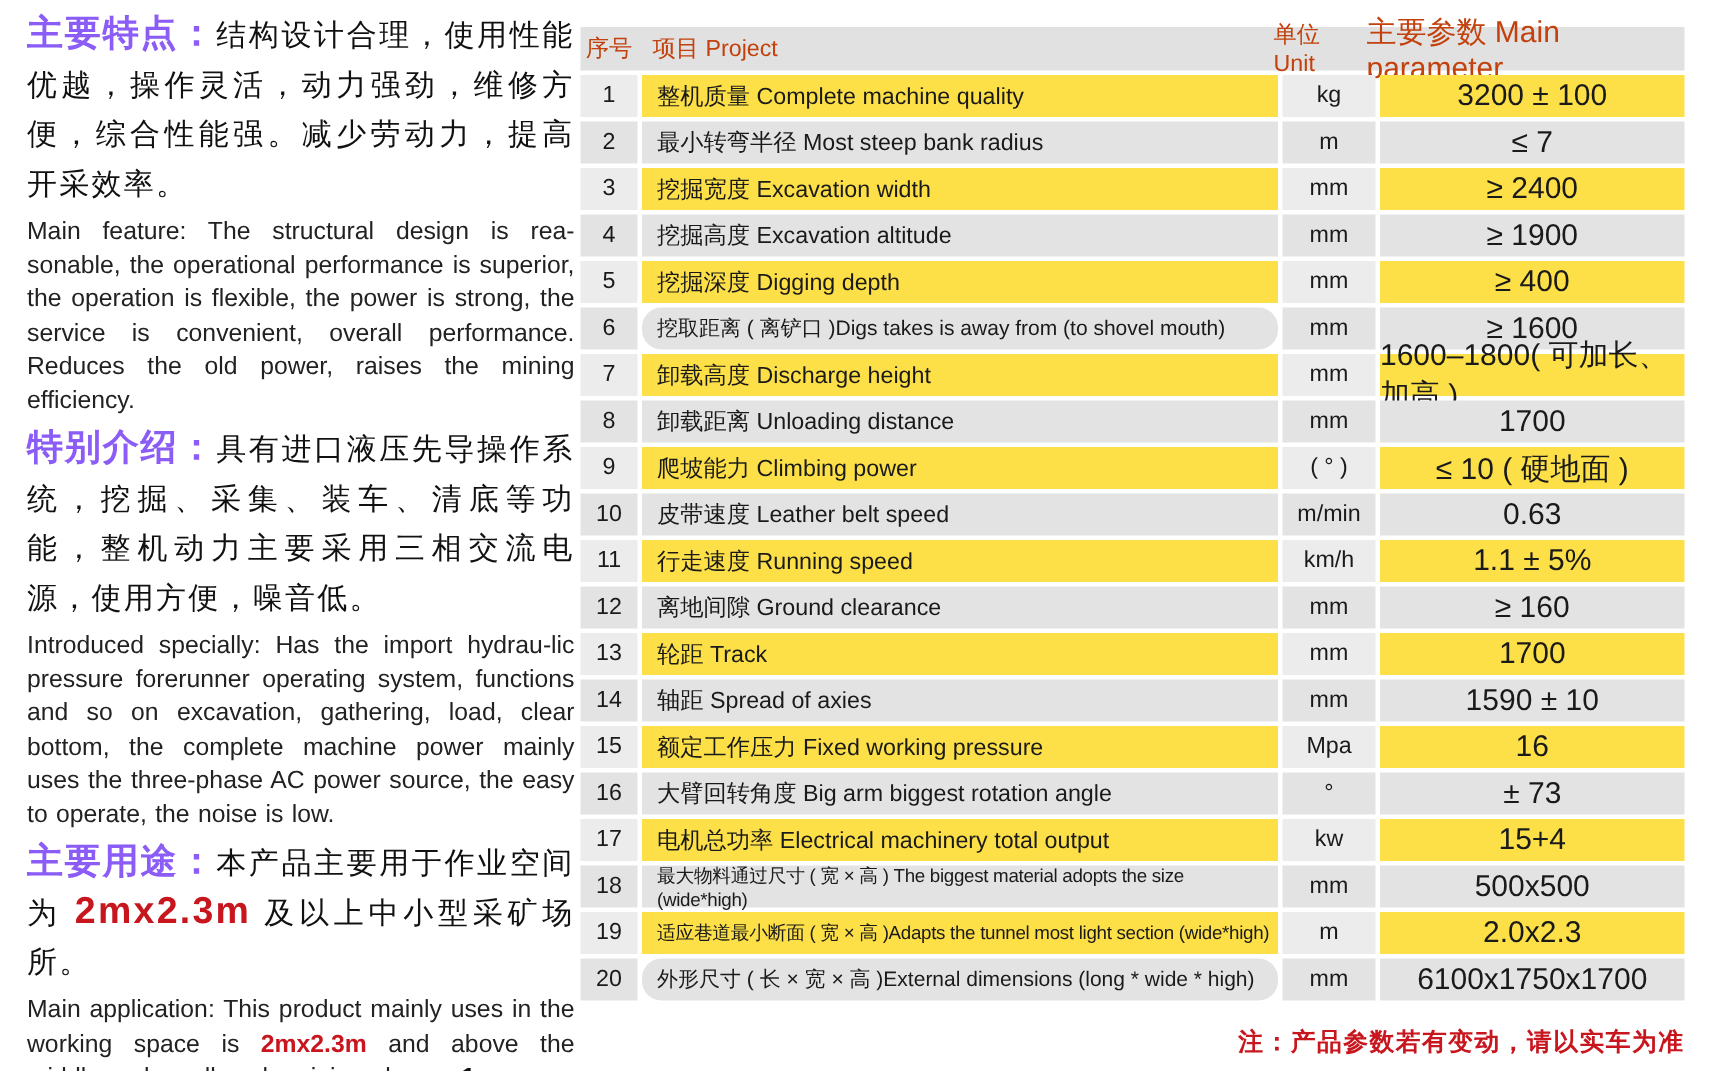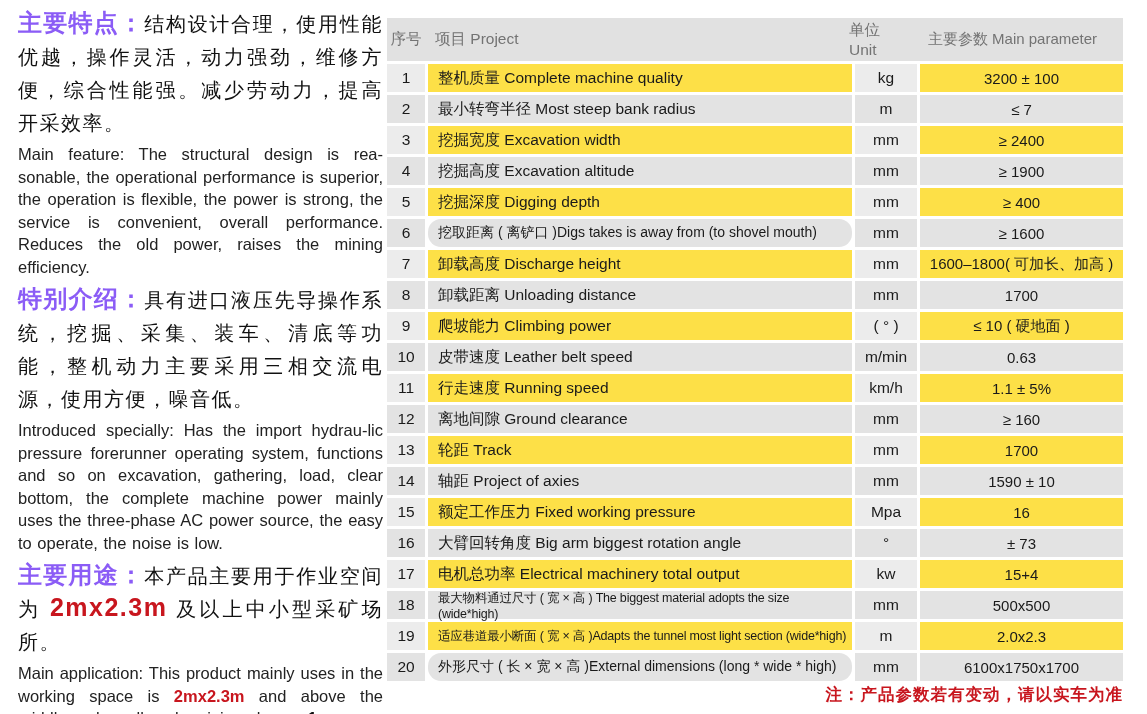--- a/index.html
+++ b/index.html
@@ -25,33 +25,33 @@
     font-size:16.5px; line-height:22.5px; text-align:justify;
     color:#222; margin:3px 0 4px 0; word-spacing:1px;
   }
   .hl { color:#c8161e; font-weight:bold; }
   .hl-big { font-size:25px; line-height:1; }
   .page-num { font-weight:bold; margin-left:16px; color:#111; }
 
   
   .spec-table { position:absolute; left:387px; top:18px; width:736px; }
   .thead {
-    display:flex; height:43px; align-items:center;
-    background:#e1e1e1; color:#737373; font-size:15.5px;
+    display:flex; height:29px; align-items:center;
+    background:#e1e1e1; color:#c2410c; font-size:15.5px;
     margin-bottom:3px;
   }
   .trow {
     display:flex; gap:3px; height:28px; margin-bottom:3px;
     font-size:15.5px;
   }
   .cell { display:flex; align-items:center; justify-content:center; }
   .col-no      { width:38px;  flex:none; justify-content:center; text-align:center; }
   .col-project { width:424px; flex:none; justify-content:flex-start; padding-left:10px; }
   .col-unit    { width:62px;  flex:none; }
-  .col-param   { width:203px; flex:none; font-size:15px; }
+  .col-param   { width:203px; flex:none; font-size:20px; }
   .thead .col-project { padding-left:10px; }
   .thead .col-no, .thead .col-unit, .thead .col-param { display:flex; align-items:center; justify-content:center; }
 
   .row-light .col-project, .row-light .col-param { background:#fde047; }
   .row-light .col-no, .row-light .col-unit { background:#ececec; }
   .row-dark  .cell { background:#e3e3e3; }
 
   .semi    .col-project { font-size:14px;border-radius:13px; }
   .compact .col-project { font-size:12.5px; letter-spacing:-0.2px; }
 
@@ -164,21 +164,21 @@
     <div class="cell col-param">≥ 160</div>
   </div>
       <div class="trow row-light">
     <div class="cell col-no">13</div>
     <div class="cell col-project">轮距 Track</div>
     <div class="cell col-unit">mm</div>
     <div class="cell col-param">1700</div>
   </div>
       <div class="trow row-dark">
     <div class="cell col-no">14</div>
-    <div class="cell col-project">轴距 Project of axies</div>
+    <div class="cell col-project">轴距 Spread of axies</div>
     <div class="cell col-unit">mm</div>
     <div class="cell col-param">1590 ± 10</div>
   </div>
       <div class="trow row-light">
     <div class="cell col-no">15</div>
     <div class="cell col-project">额定工作压力 Fixed working pressure</div>
     <div class="cell col-unit">Mpa</div>
     <div class="cell col-param">16</div>
   </div>
       <div class="trow row-dark">

